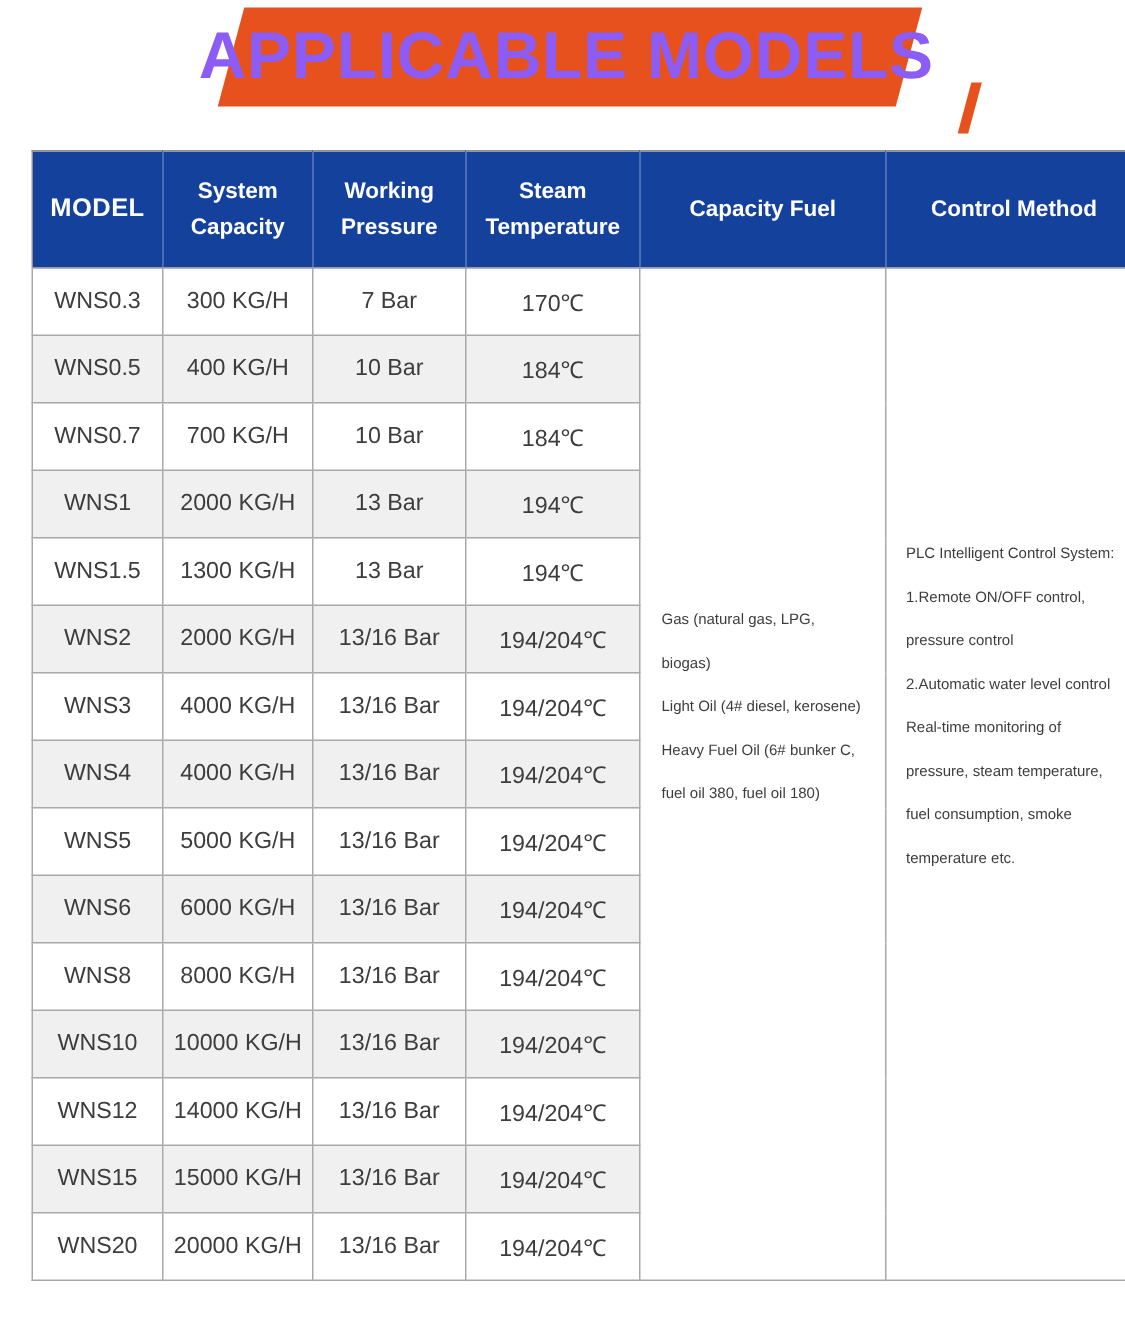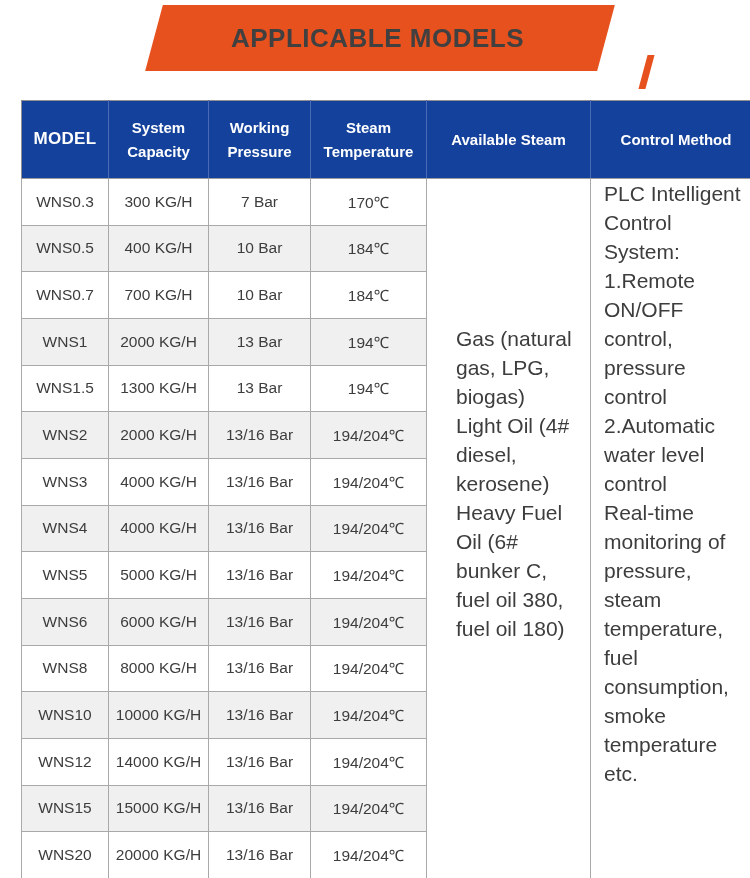--- a/index.html
+++ b/index.html
@@ -25,22 +25,22 @@
     left: 643px; top: 55px;
     width: 7px; height: 34px;
     background: #e7511e;
     transform: skewX(-15deg);
   }
   .banner-title {
     position: absolute;
     left: 147px; top: 5px;
     width: 461px; height: 66px;
     display: flex; align-items: center; justify-content: center;
-    color: #404040;
-    font-size: 26px;
+    color: #8b5cf6;
+    font-size: 44px;
     font-weight: bold;
     letter-spacing: 0.5px;
     white-space: nowrap;
   }
   
   .spec-table {
     position: absolute;
     left: 21px; top: 100px;
     width: 740px;
     border-collapse: collapse;
@@ -80,23 +80,23 @@
     background: #ffffff;
   }
   .spec-table tbody tr:nth-child(even) td.data-cell { background: #f0f0f0; }
 
   .spec-table td.merged-cell {
     text-align: left;
     vertical-align: middle;
     background: #ffffff;
     padding: 0 18px 90px 13px;
   }
-  .spec-table td.fuel-cell { padding-left: 29px; padding-right: 12px; }
+  .spec-table td.fuel-cell { padding-left: 14px; padding-right: 12px; }
   .merged-cell p {
-    font-size: 21px;
+    font-size: 10px;
     line-height: 29px;
     color: #3d3d3d;
   }
   .spec-table { border: 1px solid #909090; }
 </style>
 </head>
 <body>
 
 <div class="page">
 
@@ -112,21 +112,21 @@
       <col class="c-temp">
         <col class="c-fuel">
         <col class="c-control">
     </colgroup>
     <thead>
       <tr>
         <th class="h-model">MODEL</th>
         <th>System Capacity</th>
         <th>Working Pressure</th>
         <th>Steam Temperature</th>
-        <th>Available Steam</th>
+        <th>Capacity Fuel</th>
         <th>Control Method</th>
       </tr>
     </thead>
     <tbody>
       <tr>
         <td class="data-cell">WNS0.3</td>
         <td class="data-cell">300 KG/H</td>
         <td class="data-cell">7 Bar</td>
         <td class="data-cell">170℃</td>
         <td class="merged-cell fuel-cell" rowspan="15">

